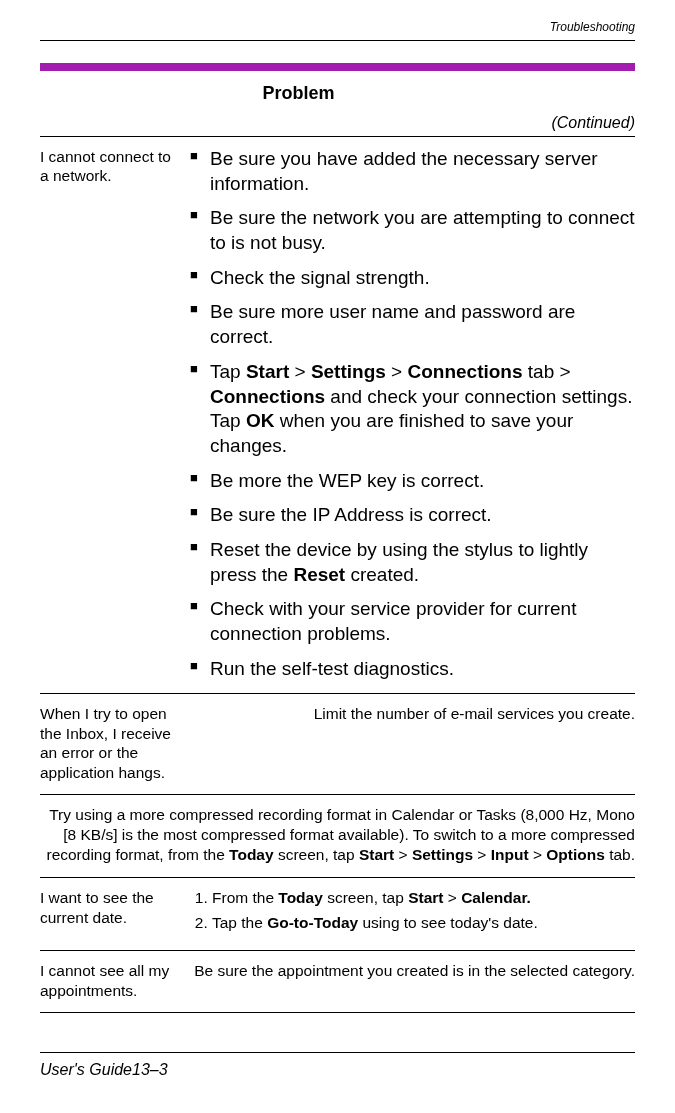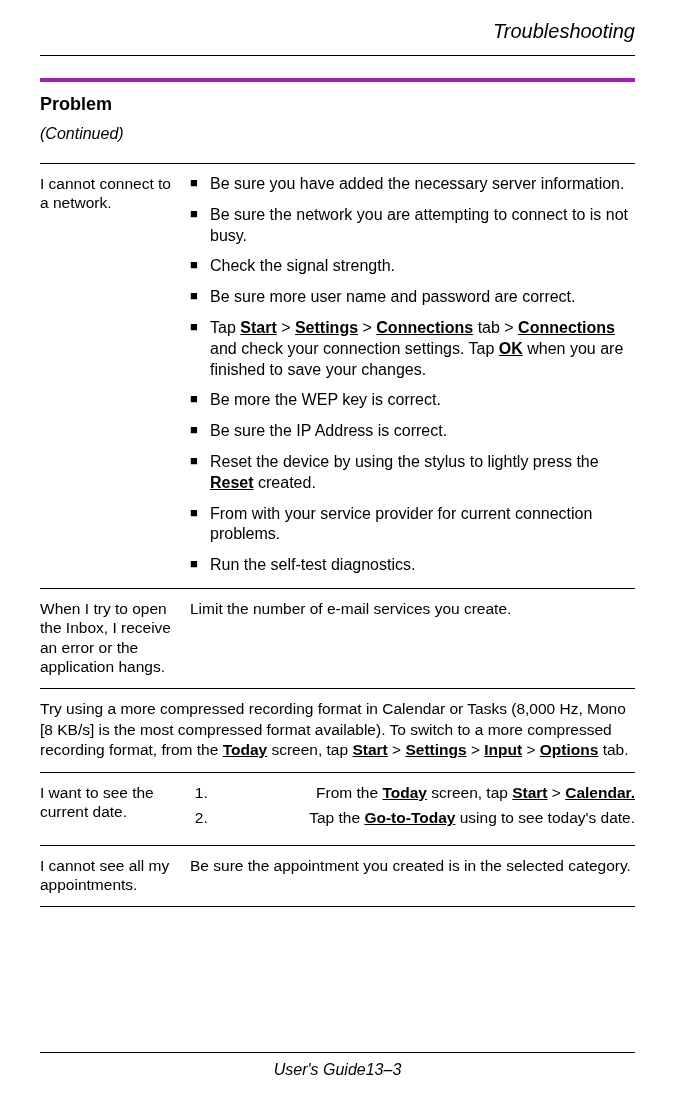--- a/index.html
+++ b/index.html
@@ -8,103 +8,105 @@
       height: 1113px;
       font-family: Arial, Helvetica, sans-serif;
       color: #000;
       background: #fff;
       position: relative;
       padding: 20px 40px 40px 40px;
     }
     .header-section {
       text-align: right;
       font-style: italic;
-      font-size: 20px;
-      margin-bottom: 12px;
+      font-size: 12px;
+      margin-bottom: 6px;
     }
     .header-rule {
       border: none;
       border-top: 1.5px solid #000;
       margin-bottom: 22px;
     }
     .table-head {
       display: flex;
-      border-top: 4px solid #a21caf;
+      border-top: 8px solid #a21caf;
       padding: 12px 0 10px 0;
+      justify-content: center;
     }
     .col-problem { width: 150px; flex: 0 0 150px; padding-right: 10px; }
     .col-solution { flex: 1; }
     .th {
       font-weight: bold;
       font-size: 18px;
     }
     .continued {
-      text-align: left;
+      text-align: right;
       font-style: italic;
       font-size: 16px;
-      margin-bottom: 20px;
+      margin-bottom: 4px;
     }
     .divider {
       border: none;
       border-top: 1px solid #000;
     }
     .row {
       display: flex;
       padding: 10px 0 12px 0;
     }
     .problem-text {
       font-size: 15.5px;
       line-height: 1.25;
     }
     .solution-text {
       font-size: 15.5px;
       line-height: 1.3;
+      text-align: right;
     }
     ul.square-list {
       list-style: none;
       padding: 0;
     }
     ul.square-list li {
       position: relative;
       padding-left: 20px;
       margin-bottom: 10px;
-      font-size: 16px;
+      font-size: 19px;
       line-height: 1.3;
     }
     ul.square-list li::before {
       content: "■";
       position: absolute;
       left: 0;
       top: 1px;
       font-size: 13px;
     }
     ol.num-list {
       padding-left: 22px;
       font-size: 15.5px;
       line-height: 1.35;
     }
-    ol.num-list li { margin-bottom: 4px; text-align: right; }
+    ol.num-list li { margin-bottom: 4px; }
     .footer {
       position: absolute;
       bottom: 34px;
       left: 40px;
       right: 40px;
     }
     .footer-rule {
       border: none;
       border-top: 1.5px solid #000;
       margin-bottom: 8px;
     }
     .footer-line {
       display: flex;
-      justify-content: center;
+      justify-content: flex-start;
       font-style: italic;
       font-size: 16px;
     }
-    b { font-weight: bold; text-decoration: underline; }
+    b { font-weight: bold; }
   </style>
 </head>
 <body>
 
 <div class="header-section">Troubleshooting</div>
 <hr class="header-rule">
 
 <div class="table-head">
   <div class="col-problem th">Problem</div>
 </div>
@@ -116,21 +118,21 @@
   <div class="col-solution">
     <ul class="square-list">
       <li>Be sure you have added the necessary server information.</li>
       <li>Be sure the network you are attempting to connect to is not busy.</li>
       <li>Check the signal strength.</li>
       <li>Be sure more user name and password are correct.</li>
       <li><span>Tap </span><b>Start</b><span> &gt; </span><b>Settings</b><span> &gt; </span><b>Connections</b><span> tab &gt; </span><b>Connections</b><span> and check your connection settings. Tap </span><b>OK</b><span> when you are finished to save your changes.</span></li>
       <li>Be more the WEP key is correct.</li>
       <li>Be sure the IP Address is correct.</li>
       <li><span>Reset the device by using the stylus to lightly press the </span><b>Reset</b><span> created.</span></li>
-      <li>From with your service provider for current connection problems.</li>
+      <li>Check with your service provider for current connection problems.</li>
       <li style="margin-bottom:0">Run the self-test diagnostics.</li>
     </ul>
   </div>
 </div>
 <hr class="divider">
 
 <div class="row">
   <div class="col-problem problem-text">When I try to open the Inbox, I receive an error or the application hangs.</div>
   <div class="col-solution solution-text">Limit the number of e-mail services you create.</div>
 </div>

